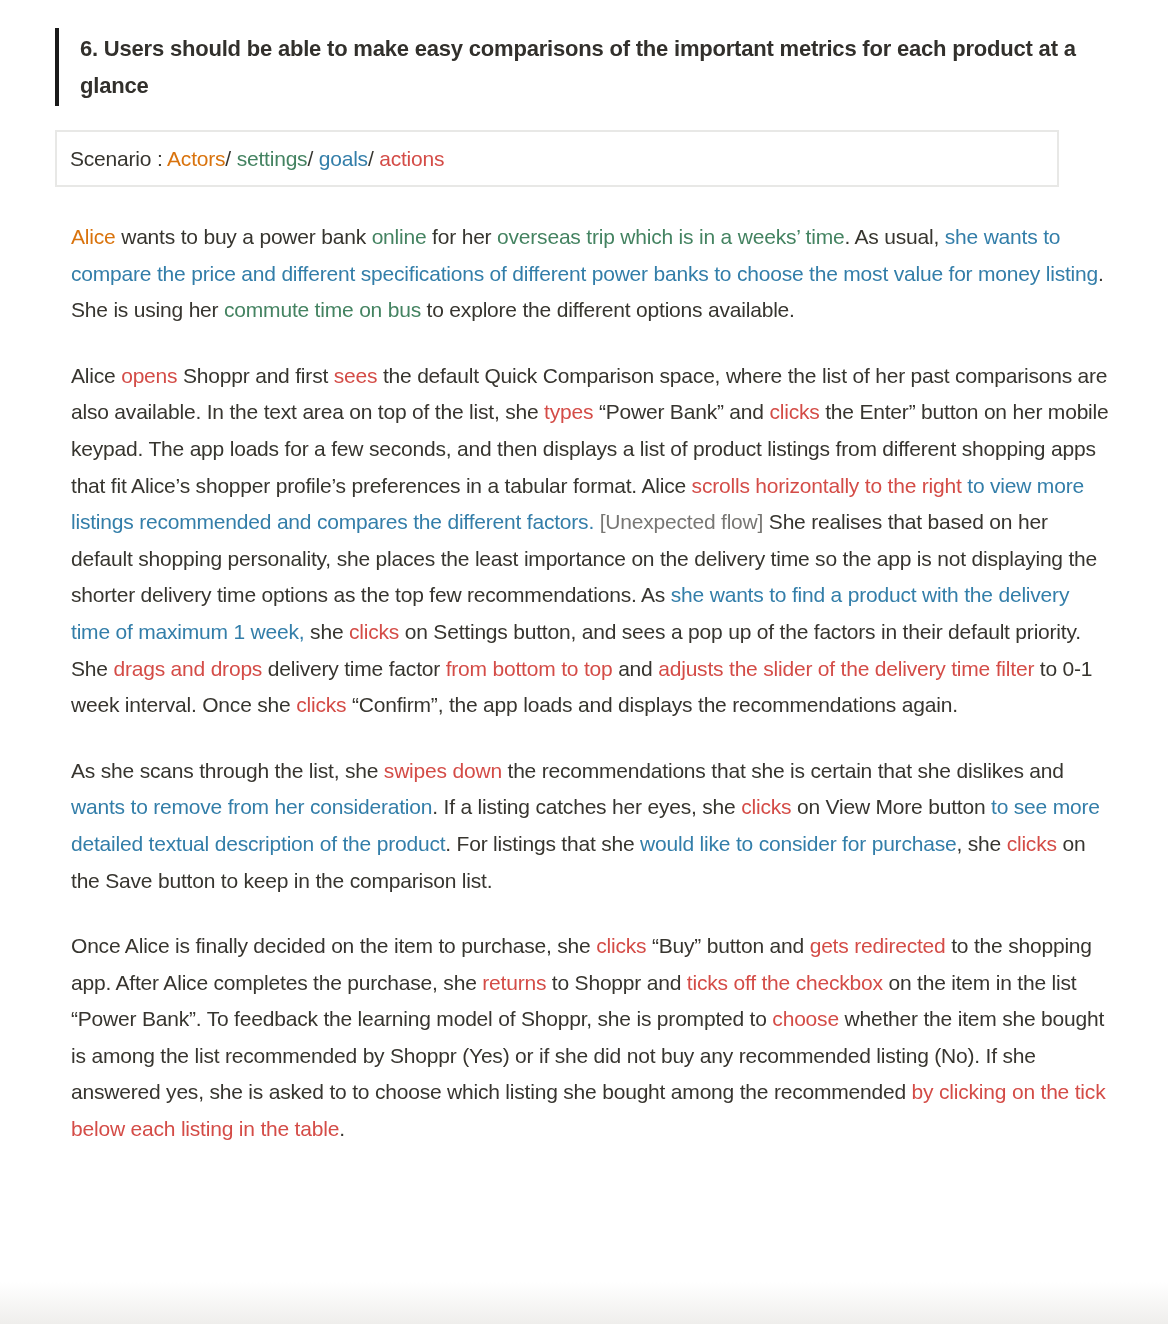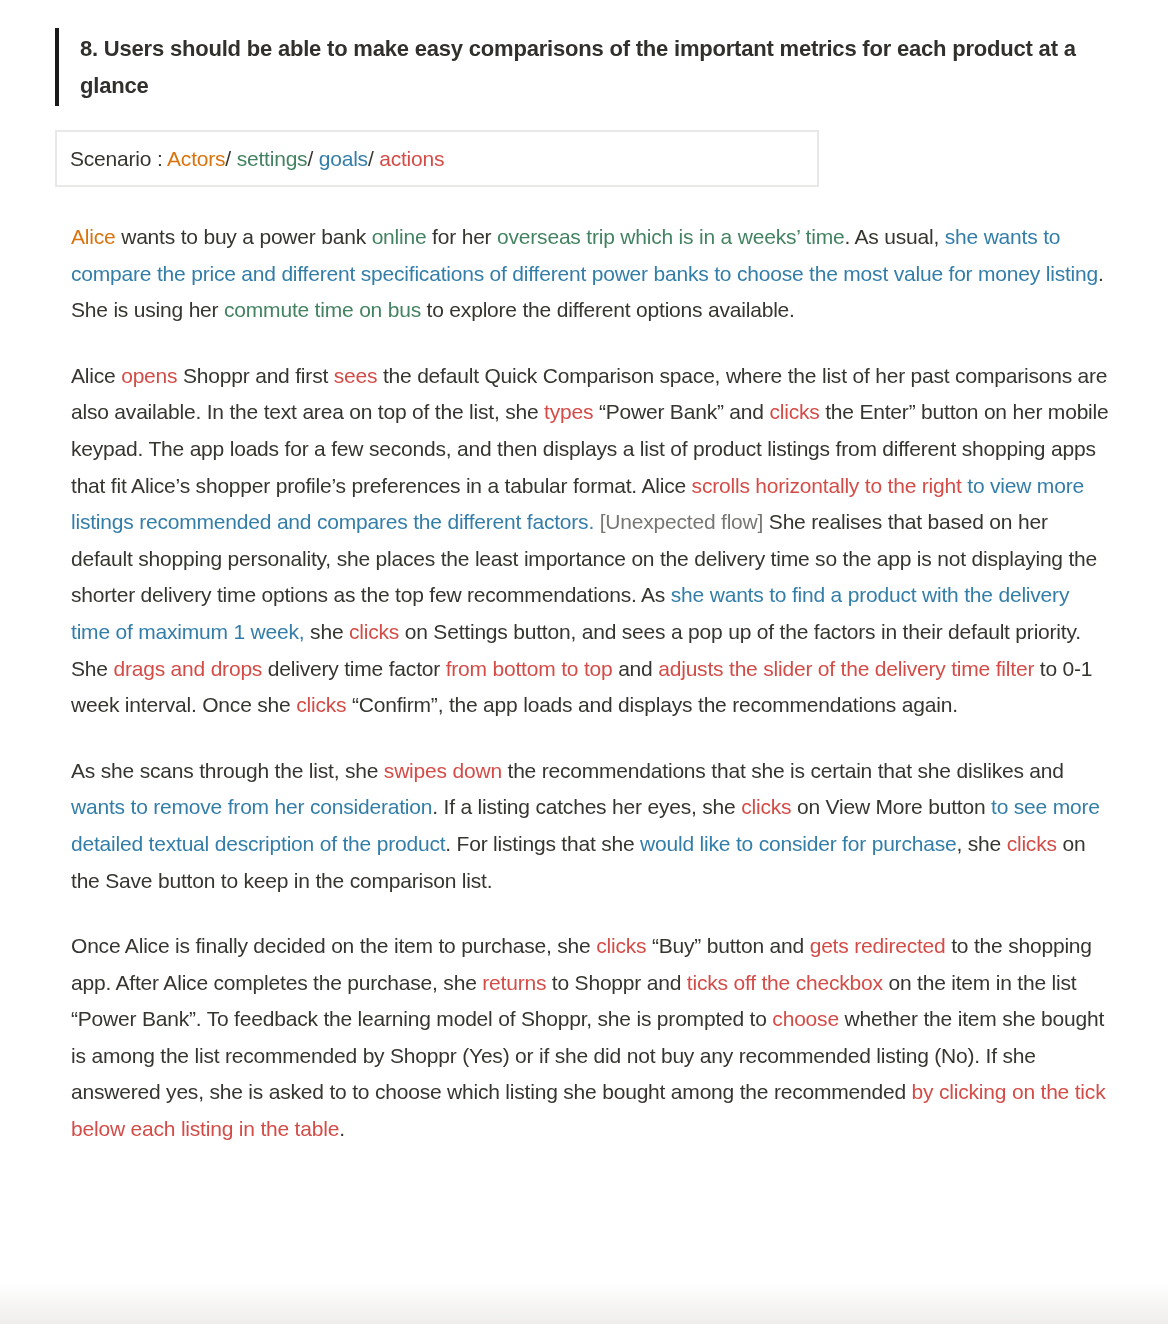--- a/index.html
+++ b/index.html
@@ -23,21 +23,21 @@
     font-weight: 700;
     line-height: 37px;
     letter-spacing: -0.2px;
     color: #32302c;
     border-left: 4px solid #1a1a1a;
     padding: 2px 0 2px 21px;
     max-width: 1030px;
   }
   .scenario-box {
     margin-top: 24px;
-    width: 764px;
+    width: 1004px;
     box-sizing: border-box;
     border: 2px solid #e8e8e6;
     background: #ffffff;
     padding: 11px 13px;
   }
   .rich {
     font-size: 21px;
     line-height: 31px;
     letter-spacing: -0.2px;
     margin: 0;
@@ -59,21 +59,21 @@
     height: 42px;
     background: linear-gradient(to bottom, rgba(240,239,238,0) 0%, #efeeec 100%);
     pointer-events: none;
   }
 </style>
 </head>
 <body>
 
 <div class="page">
 
-  <h3 class="heading">8. Users should be able to make easy comparisons of the important metrics for each product at a glance</h3>
+  <h3 class="heading">6. Users should be able to make easy comparisons of the important metrics for each product at a glance</h3>
 
   <div class="scenario-box">
     <p class="rich"><span style="color: rgb(55, 53, 47);">Scenario : </span><span style="color: rgb(217, 115, 13);">Actors</span><span style="color: rgb(55, 53, 47);">/ </span><span style="color: rgb(68, 131, 97);">settings</span><span style="color: rgb(55, 53, 47);">/ </span><span style="color: rgb(51, 126, 169);">goals</span><span style="color: rgb(55, 53, 47);">/ </span><span style="color: rgb(212, 76, 71);">actions</span></p>
   </div>
 
   <div class="body-text">
     <p class="rich"><span style="color: rgb(217, 115, 13);">Alice</span><span style="color: rgb(55, 53, 47);"> wants to buy a power bank </span><span style="color: rgb(68, 131, 97);">online</span><span style="color: rgb(55, 53, 47);"> for her </span><span style="color: rgb(68, 131, 97);">overseas trip which is in a weeks’ time</span><span style="color: rgb(55, 53, 47);">. As usual, </span><span style="color: rgb(51, 126, 169);">she wants to compare the price and different specifications of different power banks to choose the most value for money listing</span><span style="color: rgb(55, 53, 47);">. She is using her </span><span style="color: rgb(68, 131, 97);">commute time on bus</span><span style="color: rgb(55, 53, 47);"> to explore the different options available.</span></p>
     <p class="rich"><span style="color: rgb(55, 53, 47);">Alice </span><span style="color: rgb(212, 76, 71);">opens</span><span style="color: rgb(55, 53, 47);"> Shoppr and first </span><span style="color: rgb(212, 76, 71);">sees</span><span style="color: rgb(55, 53, 47);"> the default Quick Comparison space, where the list of her past comparisons are also available. In the text area on top of the list, she </span><span style="color: rgb(212, 76, 71);">types</span><span style="color: rgb(55, 53, 47);"> “Power Bank” and </span><span style="color: rgb(212, 76, 71);">clicks</span><span style="color: rgb(55, 53, 47);"> the Enter” button on her mobile keypad. The app loads for a few seconds, and then displays a list of product listings from different shopping apps that fit Alice’s shopper profile’s preferences in a tabular format. Alice </span><span style="color: rgb(212, 76, 71);">scrolls horizontally to the right</span><span style="color: rgb(55, 53, 47);"> </span><span style="color: rgb(51, 126, 169);">to view more listings recommended and compares the different factors.</span><span style="color: rgb(55, 53, 47);"> </span><span style="color: rgb(120, 119, 116);">[Unexpected flow]</span><span style="color: rgb(55, 53, 47);"> She realises that based on her default shopping personality, she places the least importance on the delivery time so the app is not displaying the shorter delivery time options as the top few recommendations. As </span><span style="color: rgb(51, 126, 169);">she wants to find a product with the delivery time of maximum 1 week,</span><span style="color: rgb(55, 53, 47);"> she </span><span style="color: rgb(212, 76, 71);">clicks</span><span style="color: rgb(55, 53, 47);"> on Settings button, and sees a pop up of the factors in their default priority. She </span><span style="color: rgb(212, 76, 71);">drags and drops</span><span style="color: rgb(55, 53, 47);"> delivery time factor </span><span style="color: rgb(212, 76, 71);">from bottom to top</span><span style="color: rgb(55, 53, 47);"> and </span><span style="color: rgb(212, 76, 71);">adjusts the slider of the delivery time filter</span><span style="color: rgb(55, 53, 47);"> to 0-1 week interval. Once she </span><span style="color: rgb(212, 76, 71);">clicks</span><span style="color: rgb(55, 53, 47);"> “Confirm”, the app loads  and displays the recommendations again.</span></p>
     <p class="rich"><span style="color: rgb(55, 53, 47);">As she scans through the list, she </span><span style="color: rgb(212, 76, 71);">swipes down</span><span style="color: rgb(55, 53, 47);"> the recommendations that she is certain that she dislikes and </span><span style="color: rgb(51, 126, 169);">wants to remove from her consideration</span><span style="color: rgb(55, 53, 47);">. If a listing catches her eyes, she </span><span style="color: rgb(212, 76, 71);">clicks</span><span style="color: rgb(55, 53, 47);"> on View More button </span><span style="color: rgb(51, 126, 169);">to see more detailed textual description of the product</span><span style="color: rgb(55, 53, 47);">. For listings that she </span><span style="color: rgb(51, 126, 169);">would like to consider for purchase</span><span style="color: rgb(55, 53, 47);">, she </span><span style="color: rgb(212, 76, 71);">clicks</span><span style="color: rgb(55, 53, 47);"> on the Save button to keep in the comparison list.</span></p>
     <p class="rich"><span style="color: rgb(55, 53, 47);">Once Alice is finally decided on the item to purchase, she </span><span style="color: rgb(212, 76, 71);">clicks</span><span style="color: rgb(55, 53, 47);"> “Buy” button and </span><span style="color: rgb(212, 76, 71);">gets redirected</span><span style="color: rgb(55, 53, 47);"> to the shopping app. After Alice completes the purchase, she </span><span style="color: rgb(212, 76, 71);">returns</span><span style="color: rgb(55, 53, 47);"> to Shoppr and </span><span style="color: rgb(212, 76, 71);">ticks off the checkbox</span><span style="color: rgb(55, 53, 47);"> on the item in the list “Power Bank”.  To feedback the learning model of Shoppr, she is prompted to </span><span style="color: rgb(212, 76, 71);">choose</span><span style="color: rgb(55, 53, 47);"> whether the item she bought is among the list recommended by Shoppr (Yes) or if she did not buy any recommended listing (No). If she answered yes,  she is asked to to choose which listing she bought among the recommended </span><span style="color: rgb(212, 76, 71);">by clicking on the tick below each listing in the table</span><span style="color: rgb(55, 53, 47);">.</span></p>

